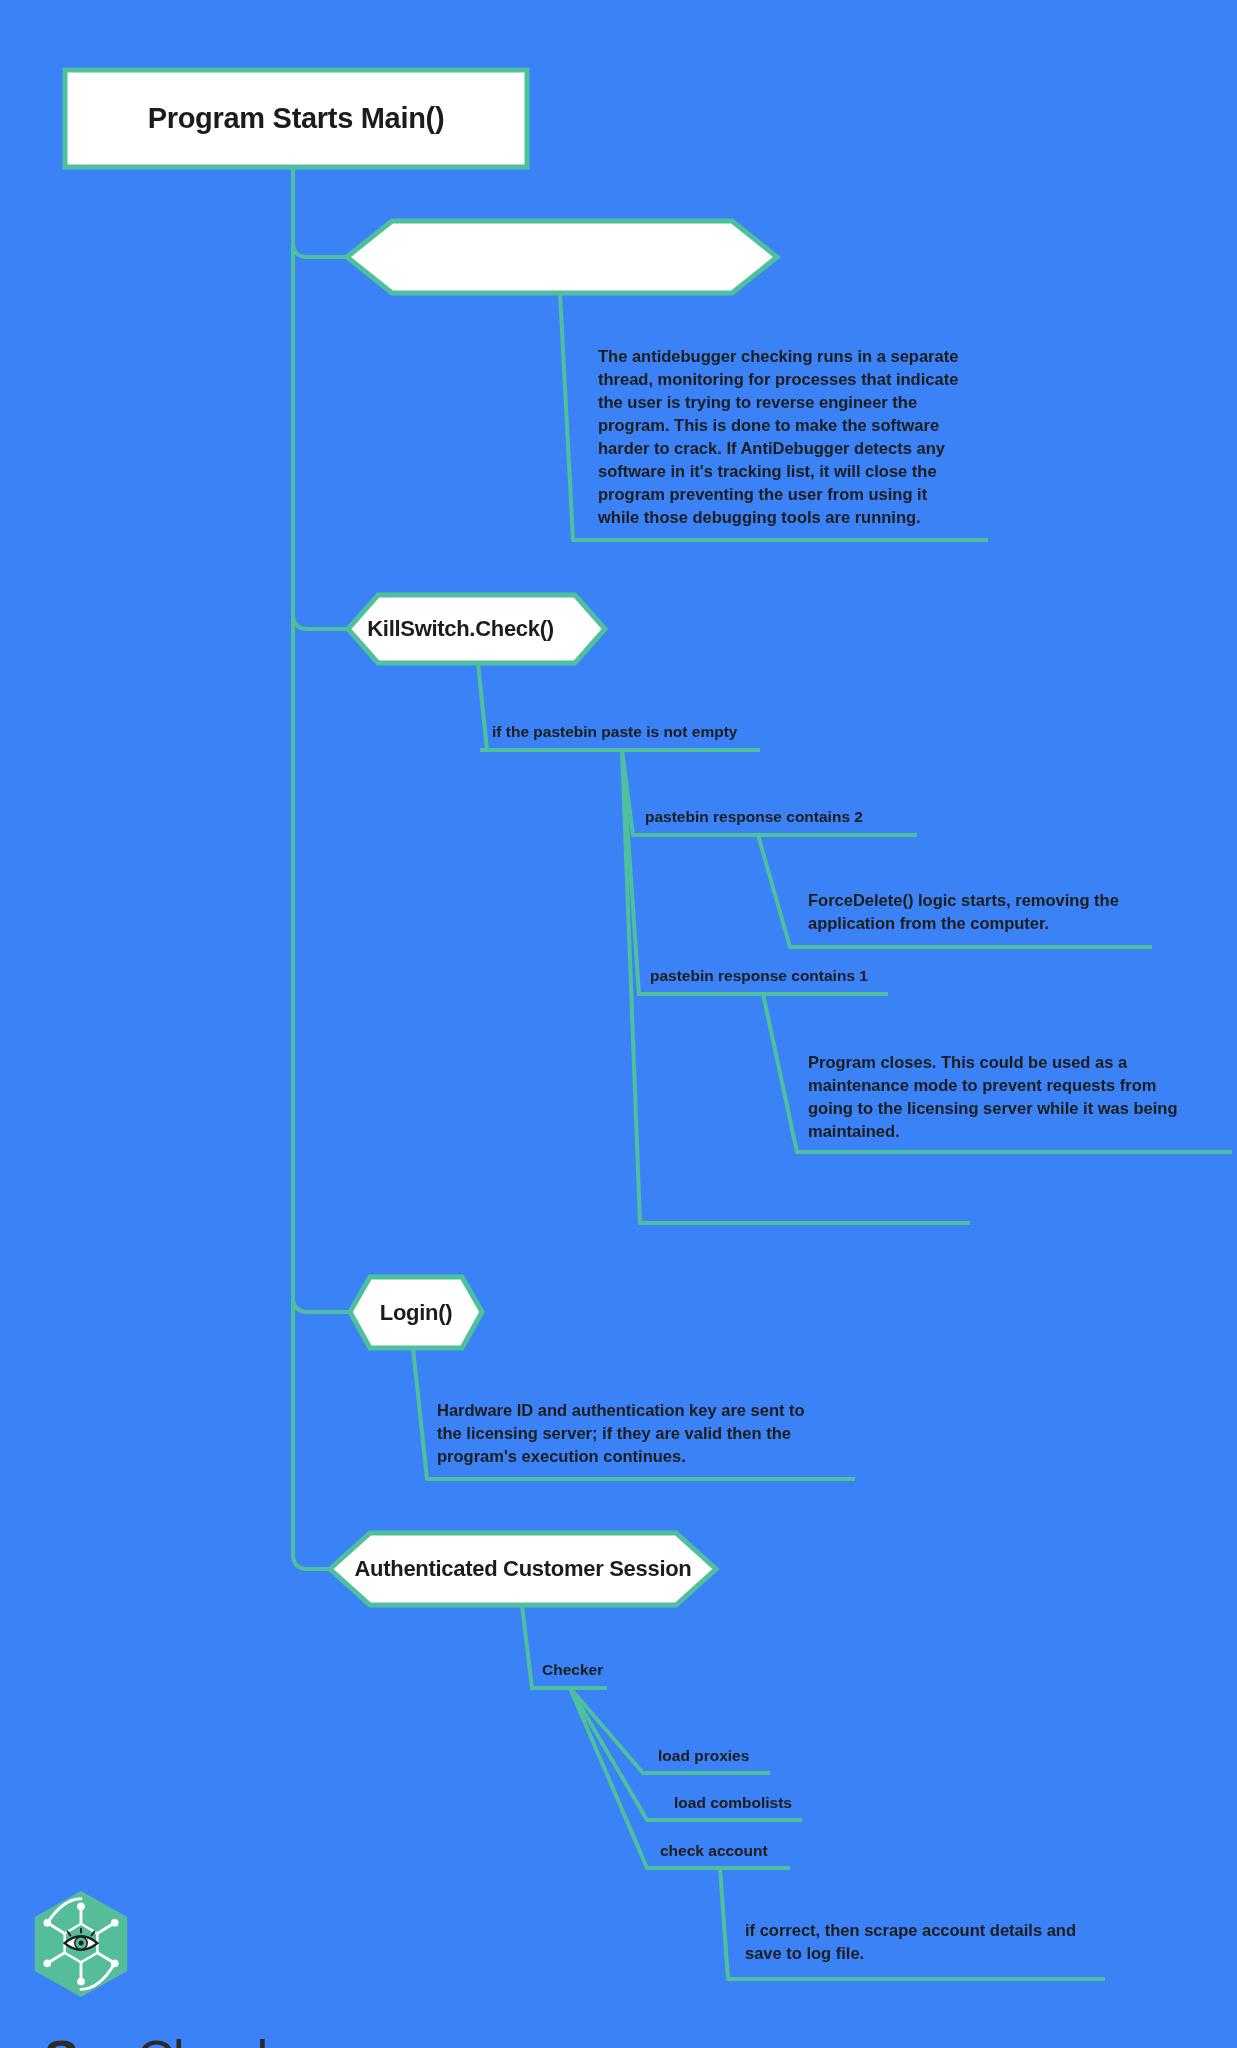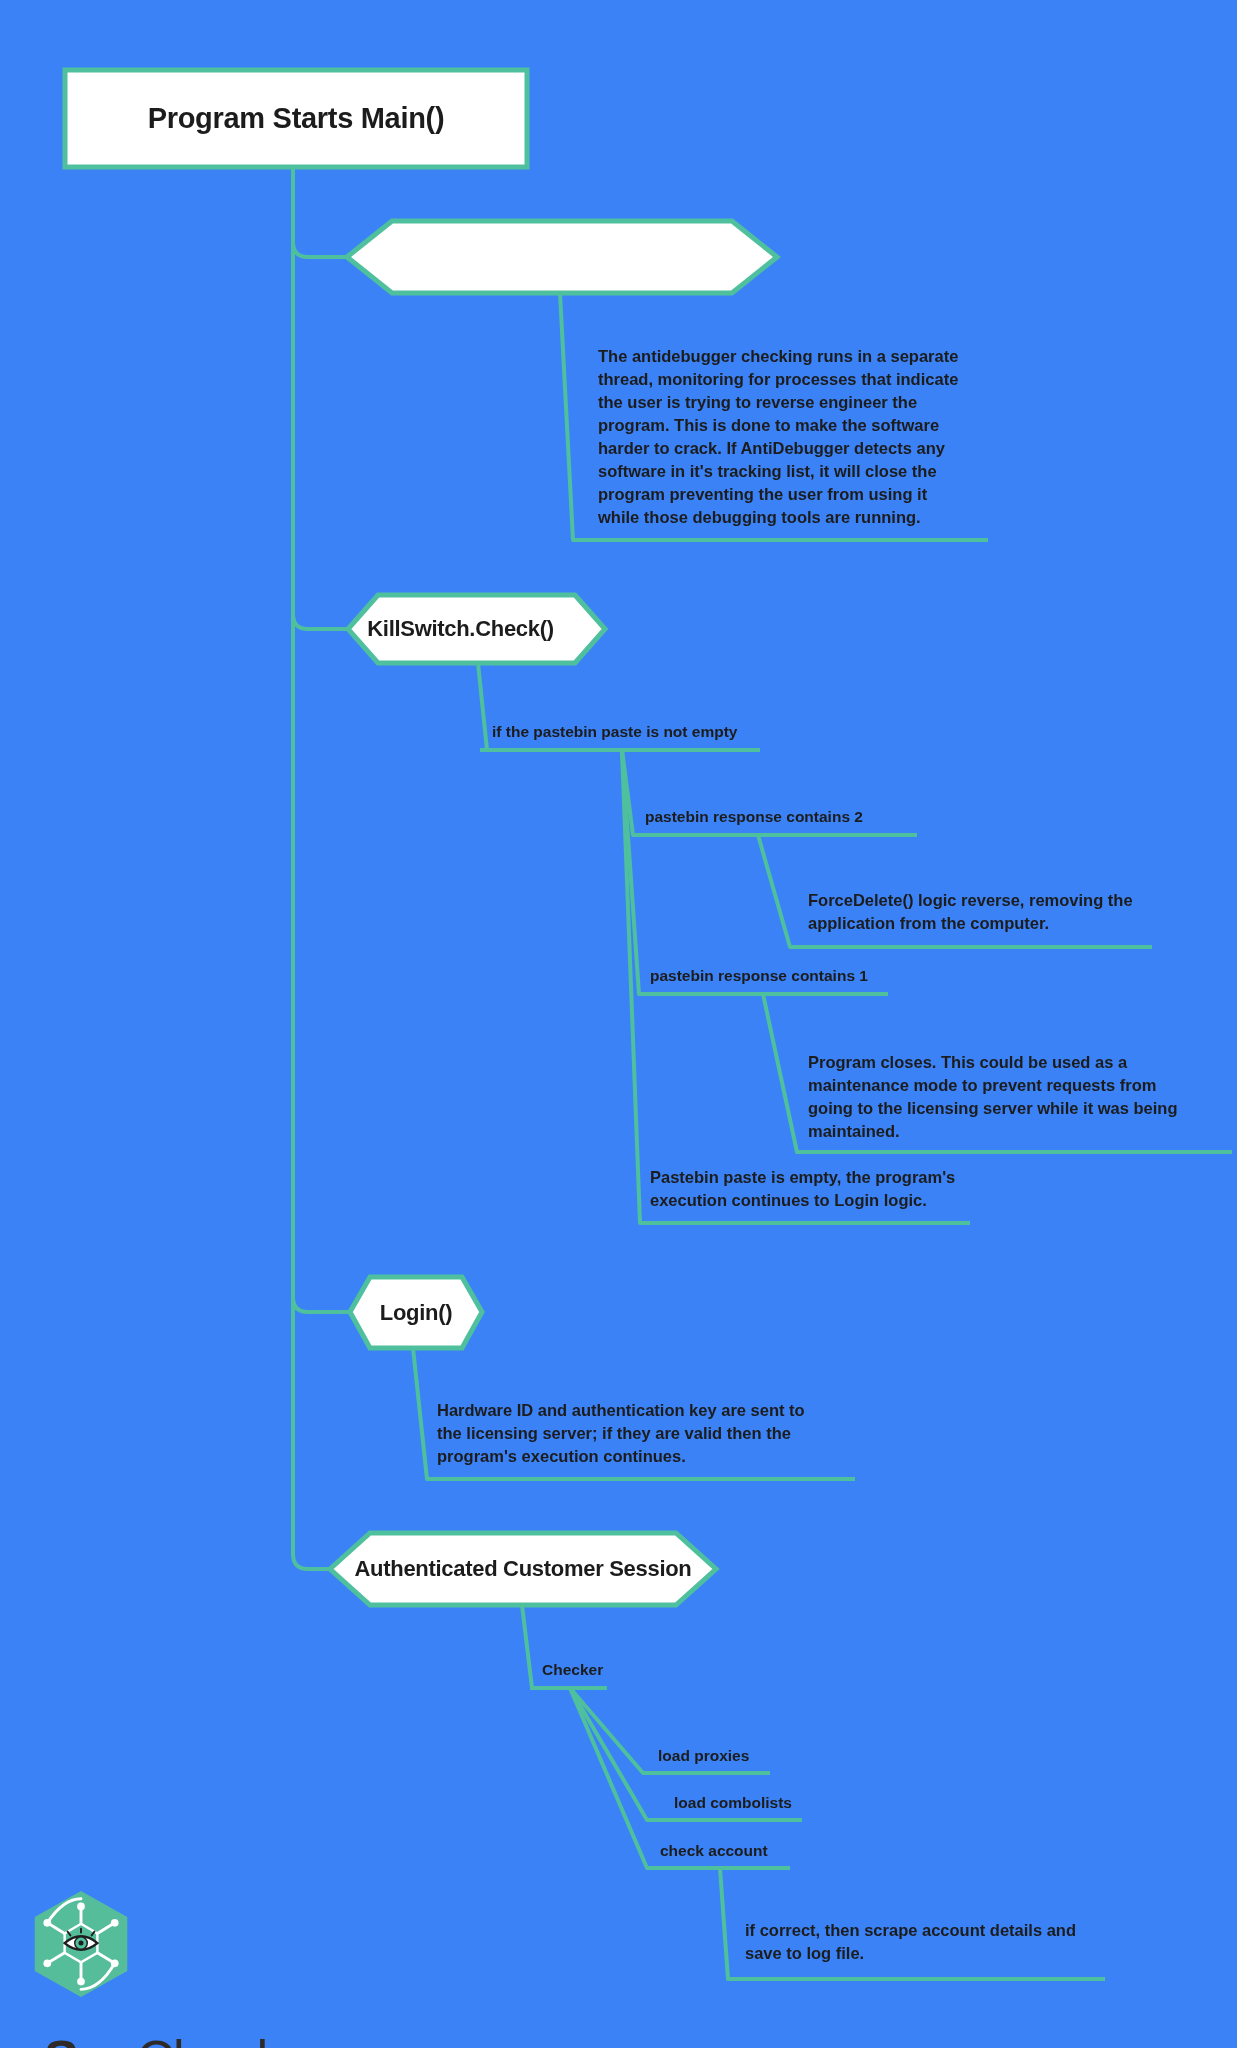--- a/index.html
+++ b/index.html
@@ -79,28 +79,26 @@
   <div class="txt branch" style="left:660px;top:1841px;">check account</div>
 
   <div class="txt note" style="left:598px;top:345px;">The antidebugger checking runs in a separate
 thread, monitoring for processes that indicate
 the user is trying to reverse engineer the
 program. This is done to make the software
 harder to crack. If AntiDebugger detects any
 software in it's tracking list, it will close the
 program preventing the user from using it
 while those debugging tools are running.</div>
-  <div class="txt note" style="left:808px;top:889px;">ForceDelete() logic reverse, removing the
+  <div class="txt note" style="left:808px;top:889px;">ForceDelete() logic starts, removing the
 application from the computer.</div>
   <div class="txt note" style="left:808px;top:1051px;">Program closes. This could be used as a
 maintenance mode to prevent requests from
 going to the licensing server while it was being
 maintained.</div>
-  <div class="txt note" style="left:650px;top:1166px;">Pastebin paste is empty, the program's
-execution continues to Login logic.</div>
   <div class="txt note" style="left:437px;top:1399px;">Hardware ID and authentication key are sent to
 the licensing server; if they are valid then the
 program's execution continues.</div>
   <div class="txt note" style="left:745px;top:1919px;">if correct, then scrape account details and
 save to log file.</div>
 
   <div class="logo-wrap">
     <svg width="106" height="118" viewBox="0 0 110 120">
       <polygon points="55,4 103,31 103,87 55,114 7,87 7,31" fill="#56BD9B"></polygon>
       <g stroke="#ffffff" stroke-width="3" fill="none" stroke-linecap="round">

